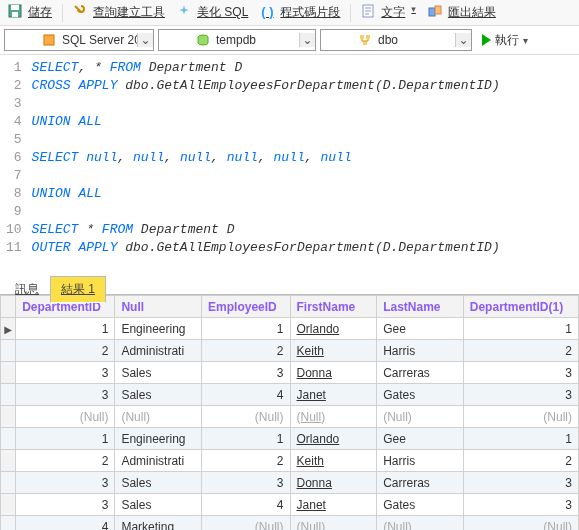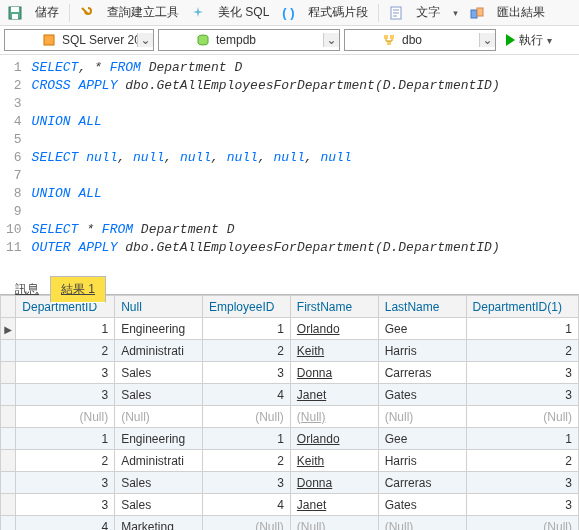--- a/index.html
+++ b/index.html
@@ -1,48 +1,48 @@
 <!DOCTYPE html>
 <html><head>
 <meta charset="utf-8">
 <style>
 * { box-sizing: border-box; margin: 0; padding: 0; }
 body { font-family: "Microsoft YaHei", "PingFang TC", sans-serif; font-size: 12px; color: #333; background: #fff; width: 579px; }
 
 .toolbar { display: flex; align-items: center; gap: 4px; padding: 2px 4px; border-bottom: 1px solid #ddd; background: #f8f8f8; height: 26px; }
-.tbtn { display: inline-flex; align-items: center; gap: 13px; padding: 2px 4px; cursor: pointer; color: #333; }
+.tbtn { display: inline-flex; gap: 6px; padding: 2px 4px; cursor: pointer; color: #333; text-decoration: underline; }
 .tbtn .ic { width: 14px; height: 14px; display: inline-flex; align-items: center; justify-content: center; }
 .sep { width: 1px; height: 18px; background: #ddd; margin: 0 2px; }
 
 .row2 { display: flex; align-items: center; gap: 4px; padding: 3px 4px; border-bottom: 1px solid #ddd; }
 .combo { display: flex; align-items: center; border: 1px solid #999; background: #fff; height: 22px; padding-left: 35px; }
 .combo .cicon { width: 18px; display: flex; align-items: center; justify-content: center; }
 .combo .ctext { padding: 0 4px; flex: 1; white-space: nowrap; overflow: hidden; }
 .combo .darr { width: 16px; text-align: center; color: #555; border-left: 1px solid #ccc; background: #f0f0f0; cursor: pointer; }
 .c1 { width: 150px; }
-.c2 { width: 182px; }
+.c2 { width: 158px; }
 .c3 { width: 152px; }
 .runbtn { display: flex; align-items: center; gap: 4px; cursor: pointer; padding: 2px 6px; }
 .play { width: 0; height: 0; border-left: 9px solid #0a0; border-top: 6px solid transparent; border-bottom: 6px solid transparent; }
 .runarr { color: #555; font-size: 10px; }
 
 .editor { display: flex; font-family: Consolas, "Courier New", monospace; font-size: 13px; padding: 4px 0 10px; }
 .gutter { text-align: right; color: #999; padding: 0 10px 0 6px; user-select: none; }
 .gutter div { height: 18px; line-height: 18px; }
 .code { flex: 1; font-style: italic; }
 .code div { height: 18px; line-height: 18px; white-space: pre; }
 .kw { color: #0070ff; }
 
 .tabs { display: flex; border-bottom: 1px solid #bbb; padding-left: 4px; }
 .tab { padding: 4px 10px; border: 1px solid transparent; border-bottom: none; cursor: pointer; color: #444; position: relative; top: 9px; text-decoration: underline; }
 .tab.active { border-color: #bbb; background: #fde047; border-bottom: 1px solid #fff; }
 
 .grid { width: 100%; border-collapse: collapse; font-size: 12px; }
 .grid th, .grid td { border: 1px solid #d0d0d0; padding: 3px 6px; text-align: left; height: 22px; overflow: hidden; white-space: nowrap; }
-.grid th { background: #f3f3f3; font-weight: normal; color: #0369a1; }
+.grid th { background: #f3f3f3; font-weight: bold; color: #8b5cf6; }
 .grid .rowhdr { width: 14px; background: #f3f3f3; padding: 0; text-align: center; }
 .grid td.num { text-align: right; }
 .grid .nullv { color: #aaa; }
 .grid tr.alt td { background: #f0f5fa; }
 .grid td.c-dep { width: 90px; }
 .grid td.c-name { width: 80px; }
 .grid td.c-emp { width: 80px; }
 .grid td.c-fn { width: 80px; text-decoration: underline; }
 .grid td.c-ln { width: 80px; }
 .grid td.c-d2 { width: 100px; }

